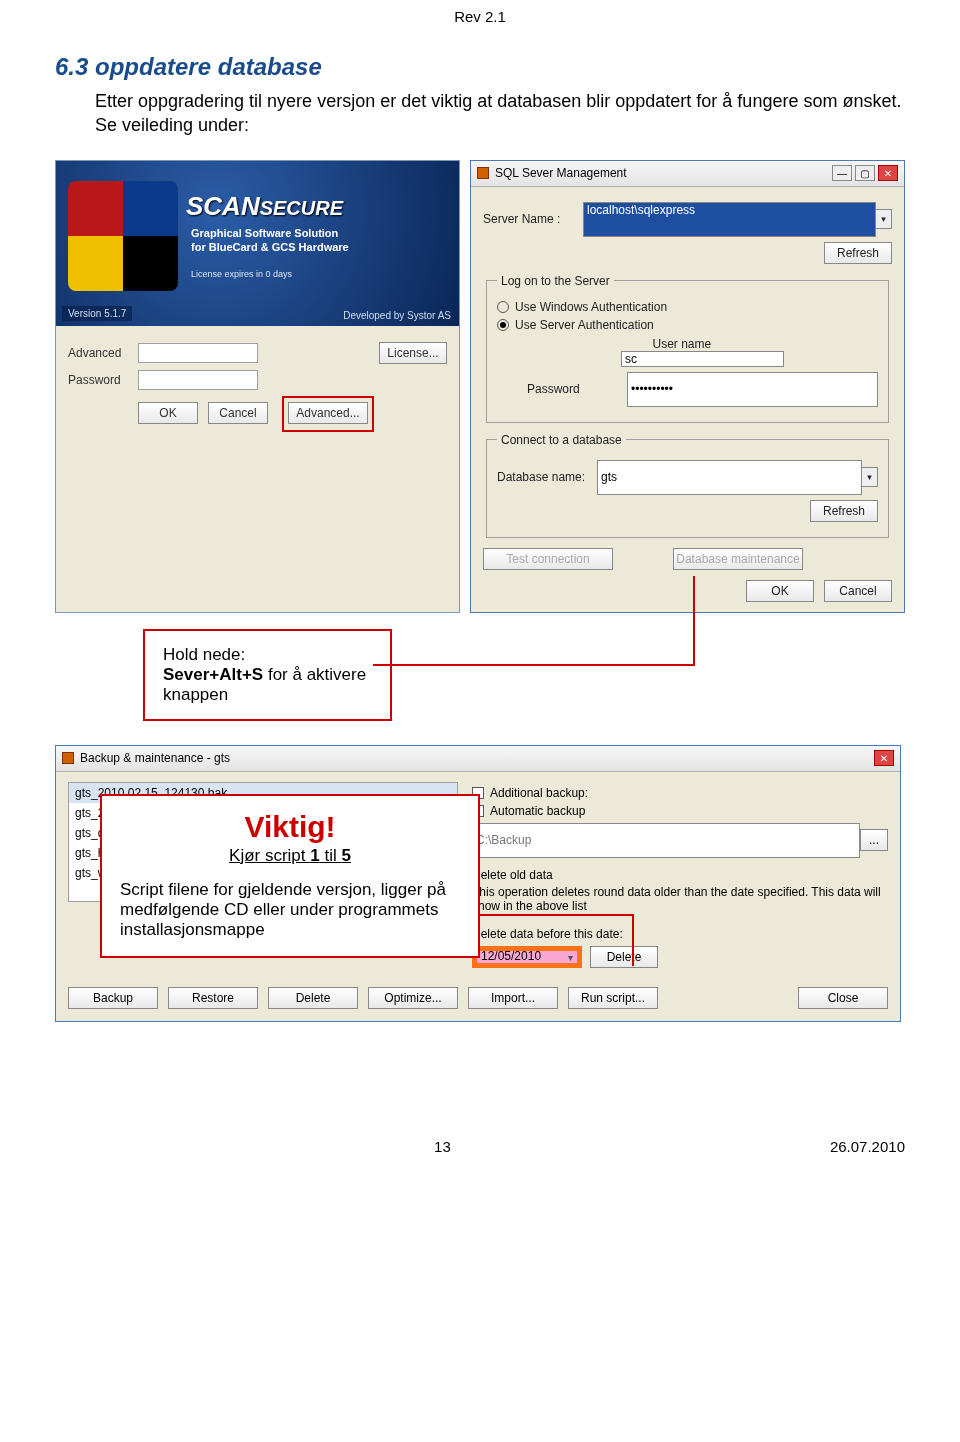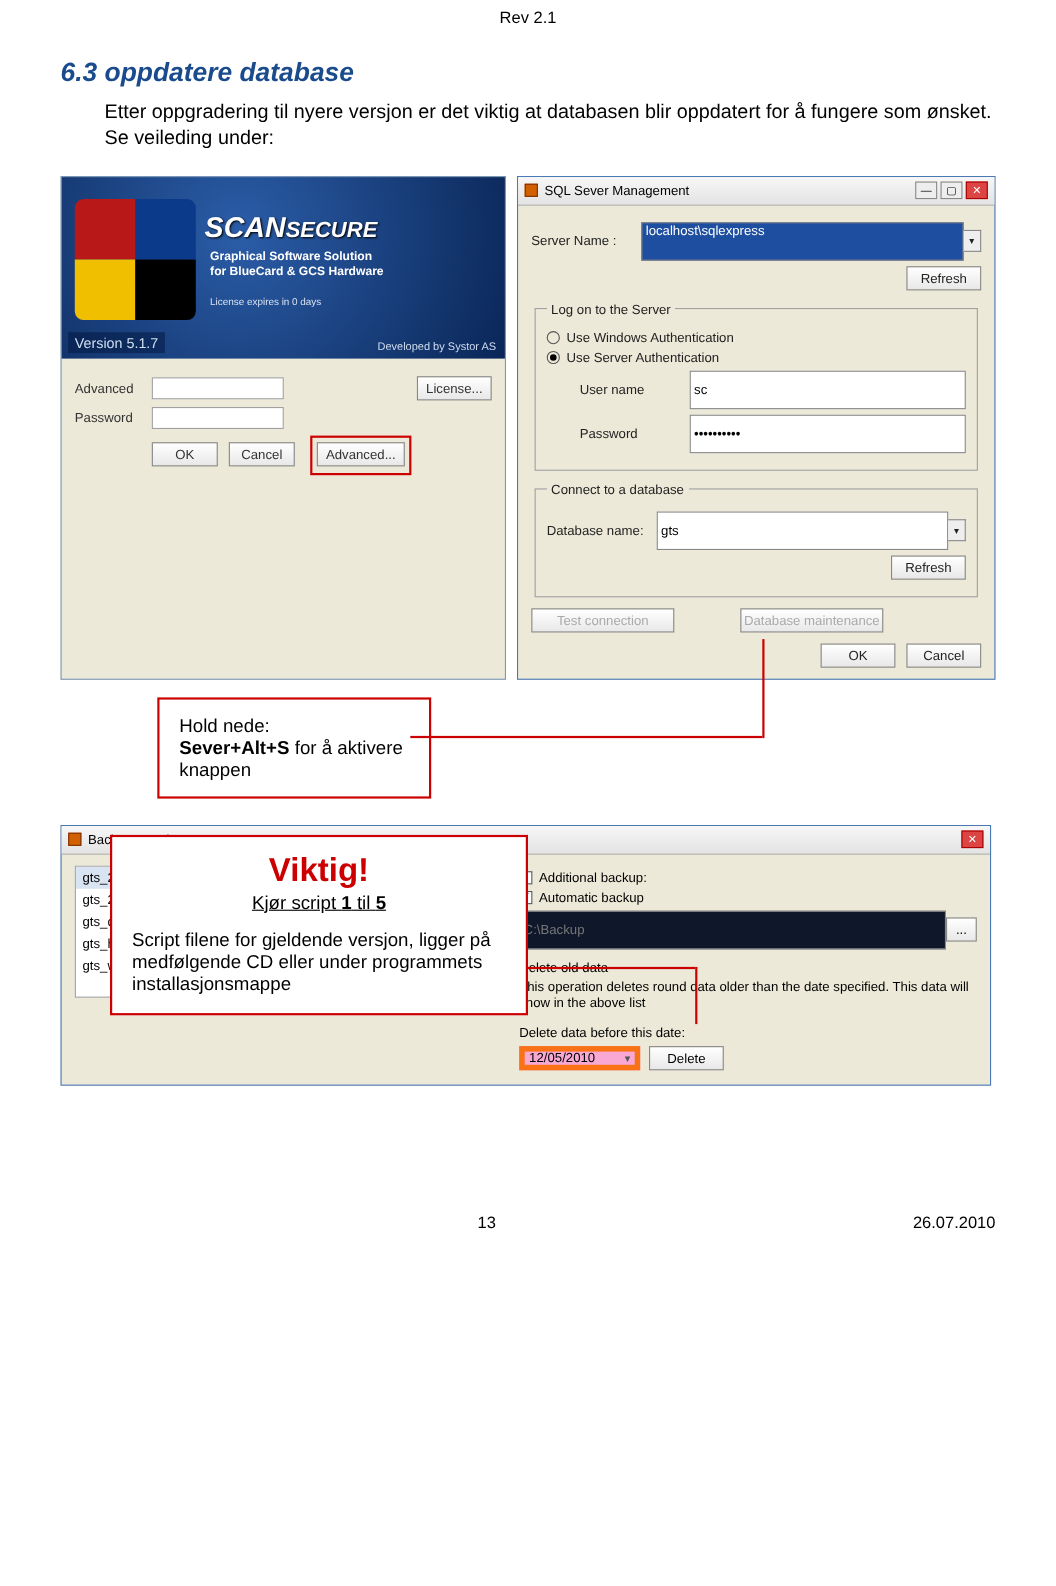--- a/index.html
+++ b/index.html
@@ -16,21 +16,21 @@
 .puzzle { position:absolute; left:12px; top:20px; width:110px; height:110px; }
 .puzzle-piece { position:absolute; width:55px; height:55px; }
 .p-red{background:#b81818;top:0;left:0;border-radius:8px 0 0 0;}
 .p-blue{background:#0c3a8a;top:0;left:55px;border-radius:0 8px 0 0;}
 .p-yellow{background:#f0c000;top:55px;left:0;border-radius:0 0 0 8px;}
 .p-black{background:#000;top:55px;left:55px;border-radius:0 0 8px 0;}
 .splash-title { position:absolute; left:130px; top:30px; font-size:20px; font-weight:bold; font-style:italic; font-family:'Arial Black',sans-serif; text-shadow:1px 1px 2px #000; }
 .splash-title .s1{font-size:26px;}
 .splash-sub { position:absolute; left:135px; top:65px; font-size:11px; font-weight:bold; line-height:1.3; }
 .splash-lic { position:absolute; left:135px; top:108px; font-size:9px; color:#d8e3f2;}
-.splash-ver { position:absolute; left:6px; bottom:5px; font-size:13px; color:#d0dff2; background:rgba(0,20,60,.5); padding:2px 6px;}
+.splash-ver { position:absolute; left:6px; bottom:5px; font-size:10px; color:#d0dff2; background:rgba(0,20,60,.5); padding:2px 6px;}
 .splash-dev { position:absolute; right:8px; bottom:5px; font-size:10px; color:#cfdcef;}
 .login-form { padding: 10px 12px 12px; font-size:12px; color:#333;}
 .lf-row { display:flex; align-items:center; margin:6px 0;}
 .lf-row label{width:70px;}
 .lf-row input{ flex:1; border:1px solid #a0a0a0; height:20px; background:#fff; font-size:12px; padding:0 3px;}
 .lf-row .spacer{flex:1;}
 .win-btn{ border:1px solid #888; background:linear-gradient(#fff,#e8e8e8); font-size:12px; padding:3px 0; width:68px; cursor:pointer; text-align:center;}
 .lf-btns{display:flex; gap:10px; margin-top:12px; align-items:center;}
 .lf-btns .win-btn{width:60px;}
 .adv-highlight{ position:relative; }
@@ -78,21 +78,21 @@
 .fitem{padding:3px 6px;}
 .fitem.sel{background:#d9e4f2;}
 .bk-bottom{display:flex;gap:10px;padding:6px 12px 12px;}
 .bk-bottom .win-btn{width:95px;}
 .bk-bottom .win-btn.wide{width:90px;}
 .delold{margin-top:10px;}
 .delold .t{font-weight:normal;}
 .datebox{display:flex;align-items:flex-end;border:5px solid #f97316;background:#f9a8d4;height:22px;width:110px;padding:0 4px;font-size:12px;}
 .datebox .dv{flex:1;}
 .datebox .dvbtn{font-size:10px;color:#555;}
-.bk-right .frow .tfield{background:#0f172a;color:#777;}
+.bk-right .frow .tfield{background:#ffffff;color:#777;}
 
 
 .callout2-wrap{position:relative;margin-top:-228px;margin-left:45px;width:380px;}
 .callout2{border:2px solid #c00;background:#fff;padding:14px 18px 16px;font-size:17px;}
 .viktig{color:#c00;font-weight:bold;font-size:30px;text-align:center;}
 .c2-sub{text-align:center;margin-top:2px;}
 .c2-sub u{}
 .c2-body{margin-top:14px;font-size:17px;}
 .callout2-line{position:absolute;right:-152px;top:120px;width:152px;height:2px;background:#c00;}
 .callout2-line::after{content:"";position:absolute;right:-2px;top:0;width:2px;height:52px;background:#c00;}
@@ -175,21 +175,21 @@
         <div class="radio-row">
           <div class="radio-dot"></div>
             <span>Use Windows Authentication</span>
         </div>
         <div class="radio-row">
           <div class="radio-dot">
               <div class="inner"></div>
             </div>
             <span>Use Server Authentication</span>
         </div>
-        <div class="frow" style="margin-left:30px;">
+        <div class="frow" style="margin-left:30px;flex-direction:column;">
             <div class="lbl">User name</div>
             <input class="tfield" value="sc" style="">
           </div>
         <div class="frow" style="margin-left:30px;">
             <div class="lbl">Password</div>
             <input class="tfield" value="••••••••••" style="">
           </div>
       </fieldset>
 
       <fieldset>
@@ -262,20 +262,30 @@
         <div class="frow" style="gap:8px;">
           <div class="datebox">
               <span class="dv">12/05/2010</span>
               <span class="dvbtn">▾</span>
             </div>
           <div class="win-btn">Delete</div>
         </div>
       </div>
     </div>
   </div>
+  <div class="bk-bottom">
+    <div class="win-btn wide">Backup</div>
+    <div class="win-btn wide">Restore</div>
+    <div class="win-btn wide">Delete</div>
+    <div class="win-btn wide">Optimize...</div>
+    <div class="win-btn wide">Import...</div>
+    <div class="win-btn wide">Run script...</div>
+    <div style="flex:1;"></div>
+    <div class="win-btn wide">Close</div>
+  </div>
 </div>
 
 <div class="callout2-wrap">
   <div class="callout2">
     <div class="viktig">Viktig!</div>
     <div class="c2-sub"><u><span>Kjør script </span><b>1</b><span> til </span><b>5</b></u></div>
     <div class="c2-body">Script filene for gjeldende versjon, ligger på medfølgende CD eller under programmets installasjonsmappe</div>
   </div>
   <div class="callout2-line"></div>
 </div>

